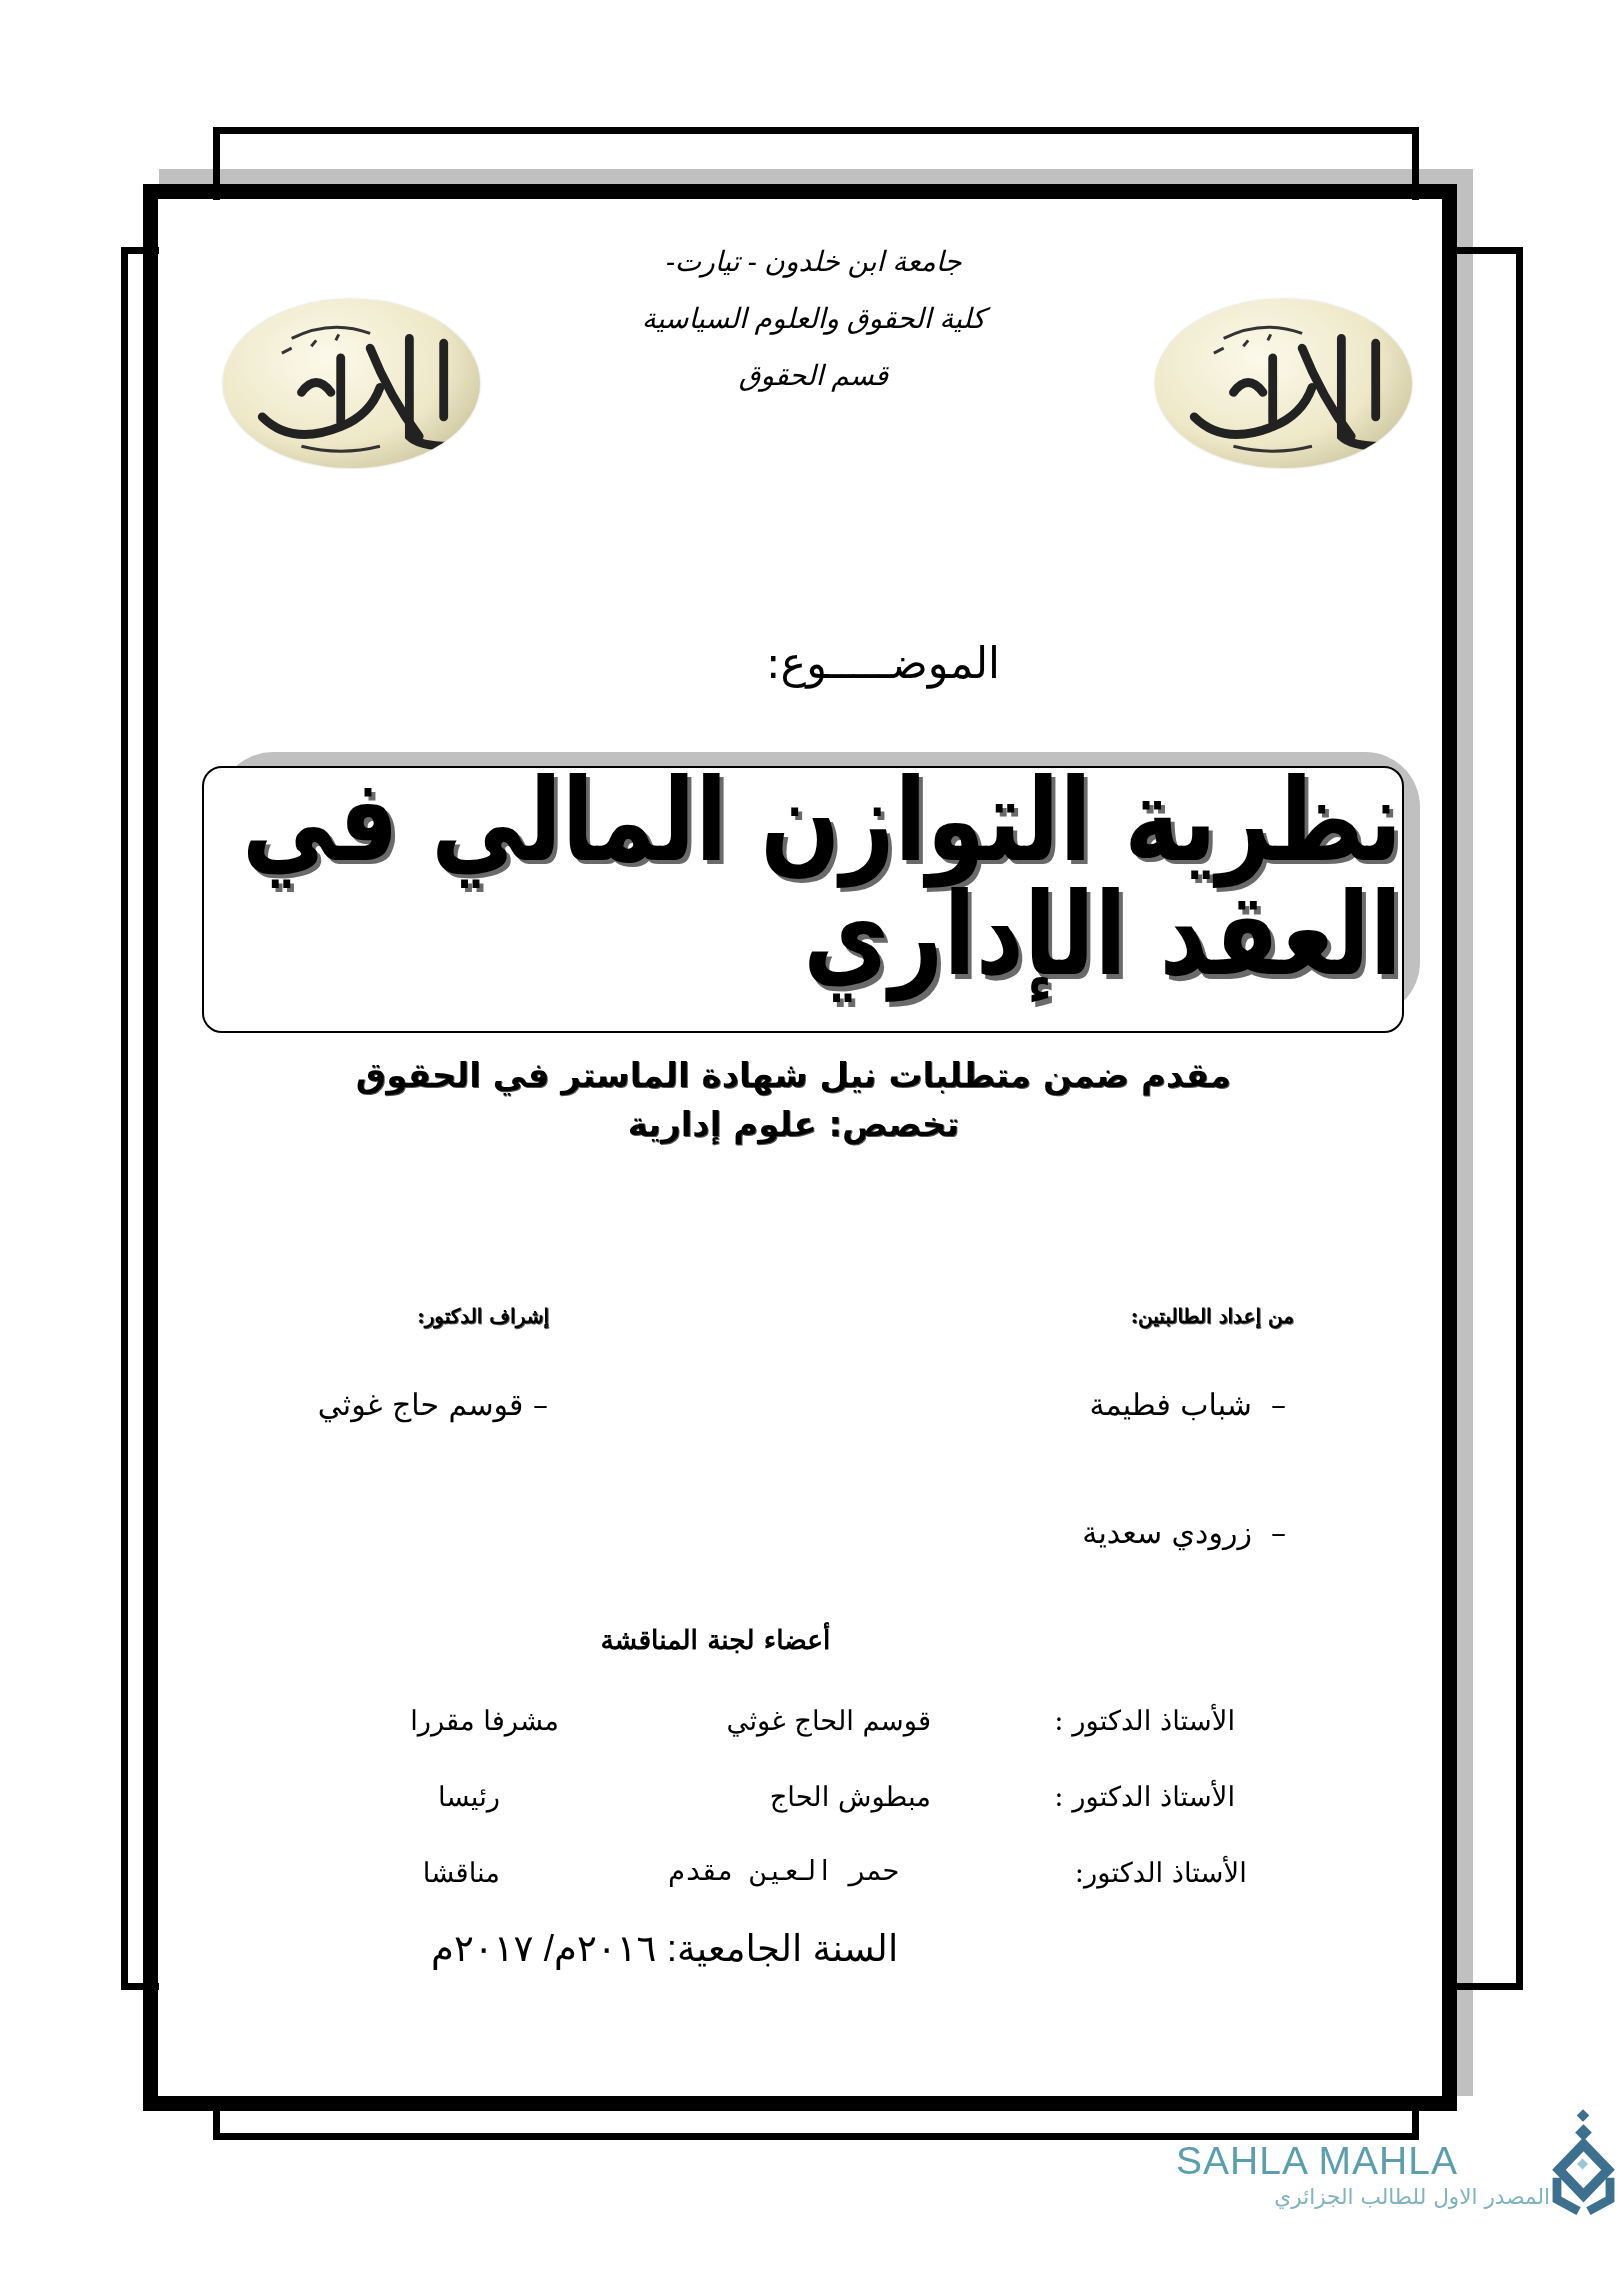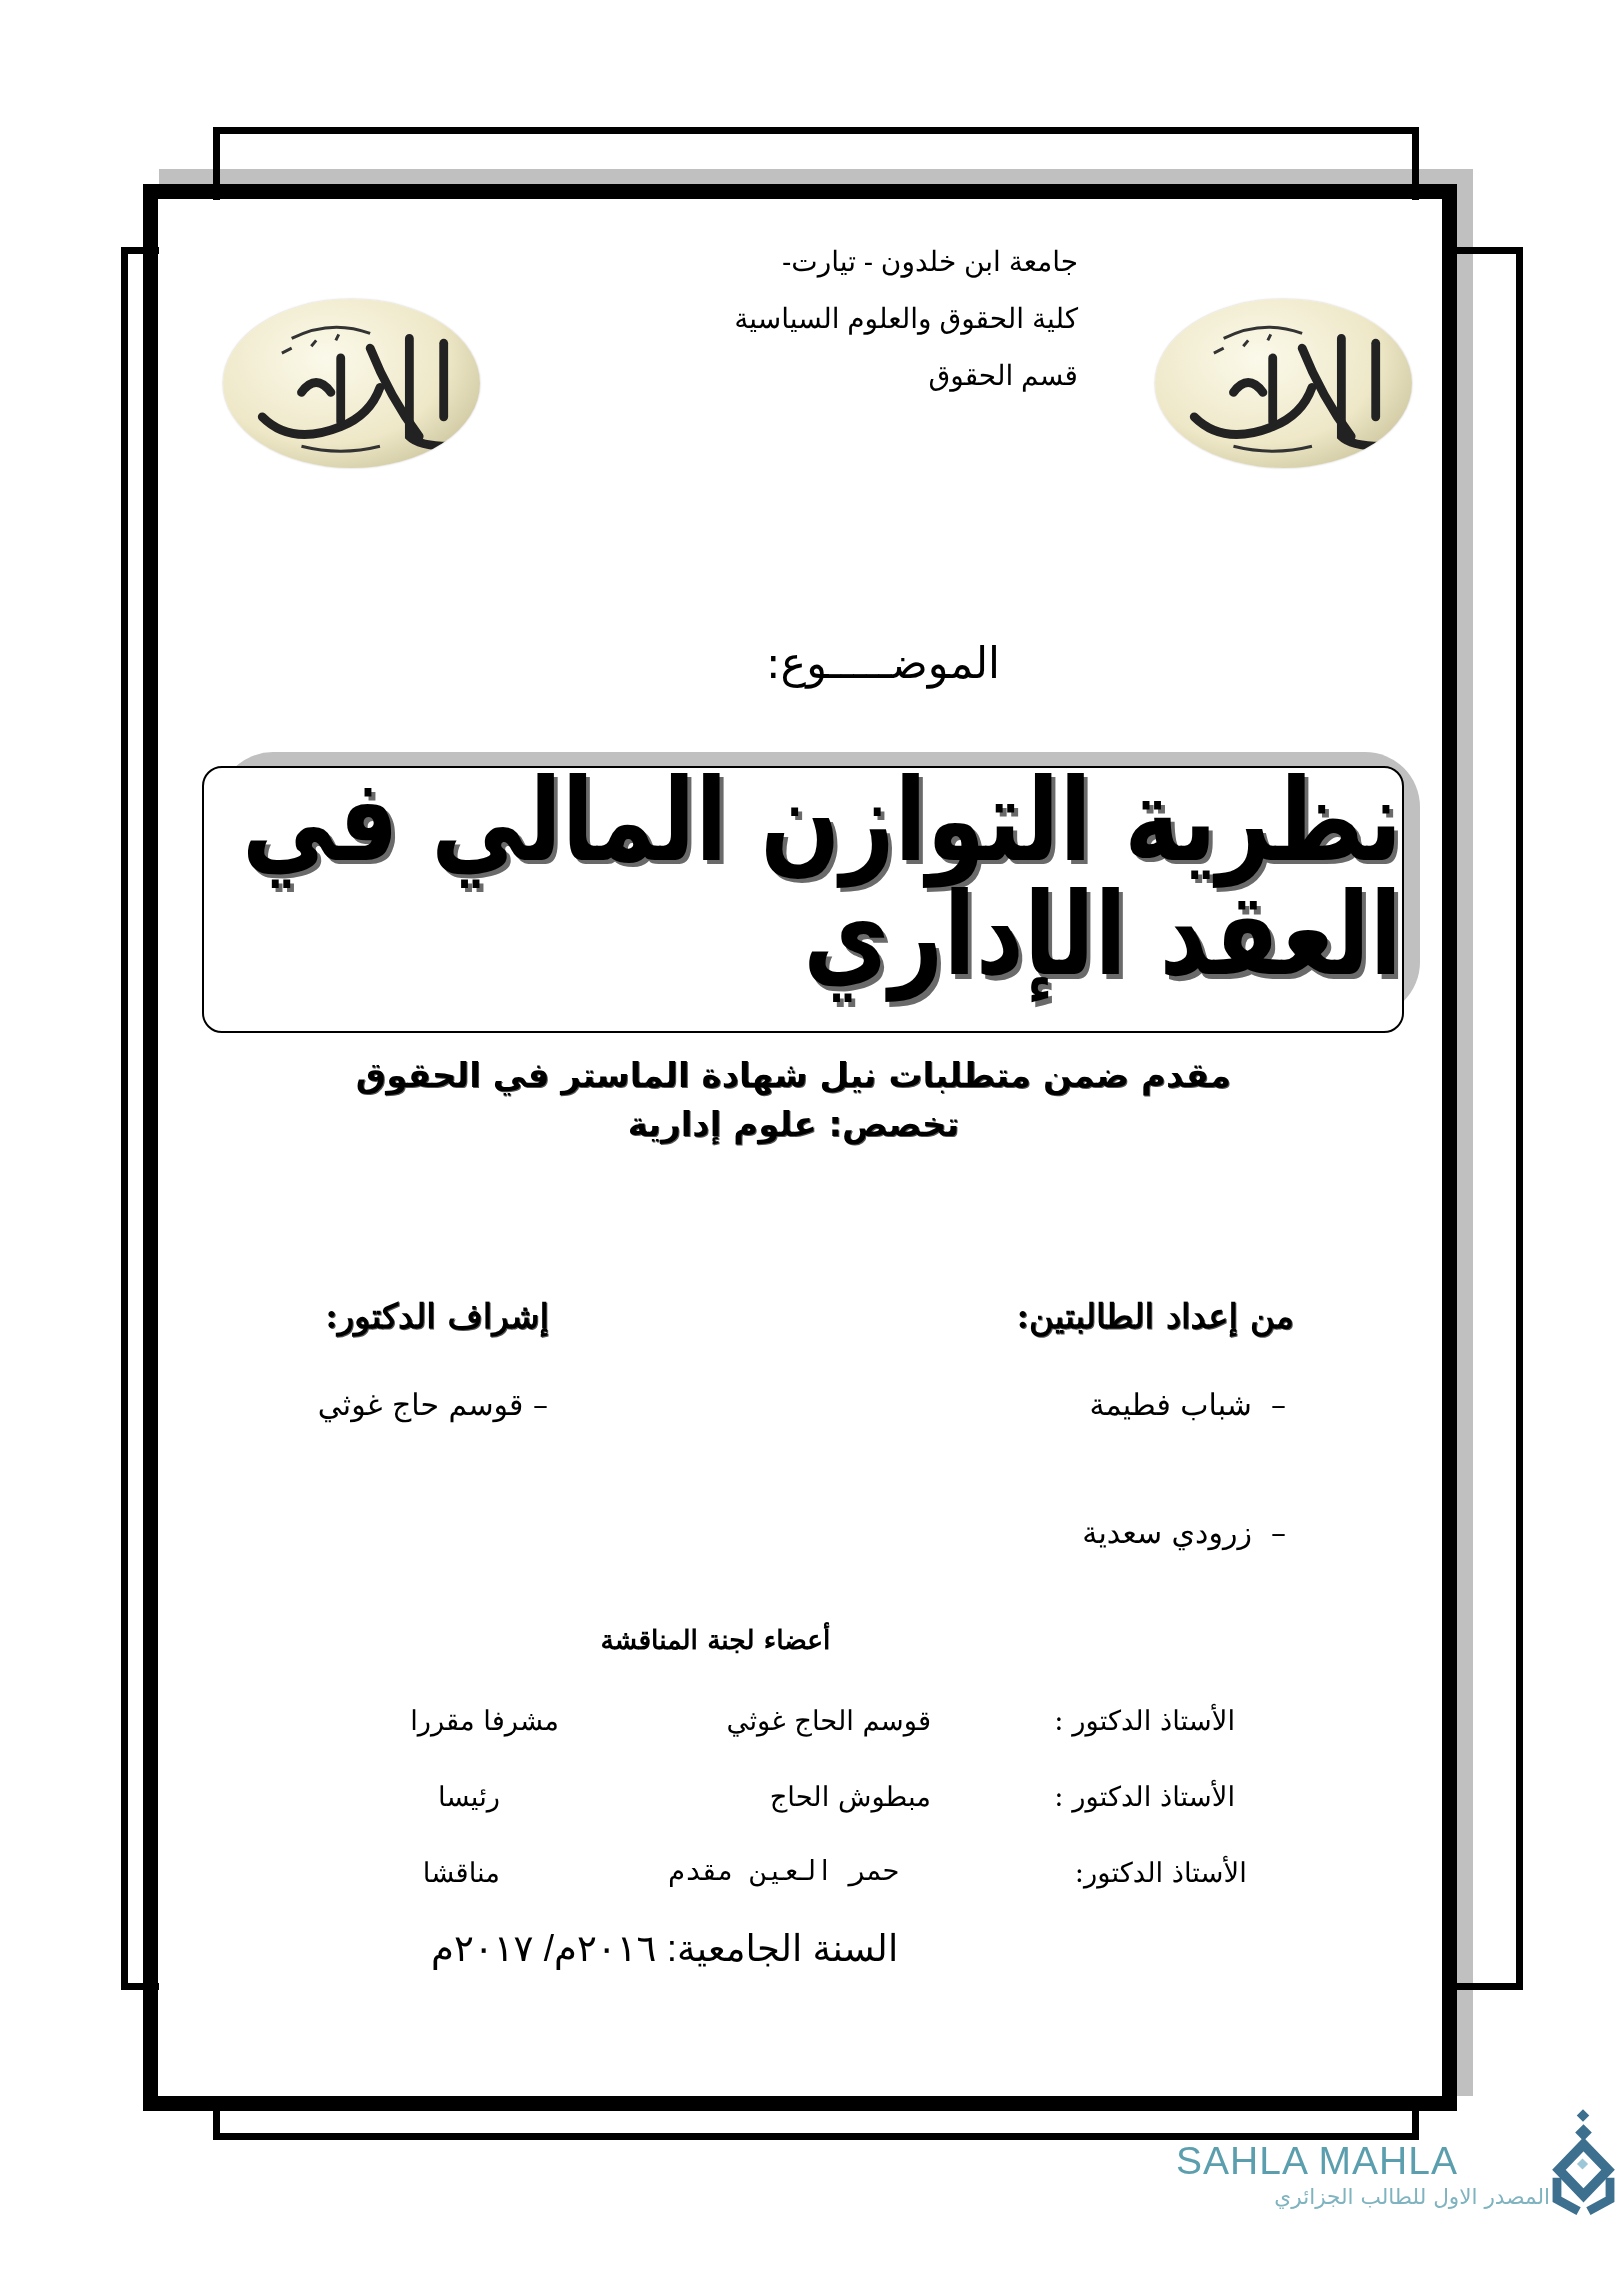--- a/index.html
+++ b/index.html
@@ -11,22 +11,22 @@
     }
     .abs { position: absolute; }
     
     .frame-shadow { position: absolute; background: #c0c0c0; }
     .frame-thick { position: absolute; border: 15.7px solid #000; box-sizing: border-box; }
     .frame-thin-h { position: absolute; border: 7.8px solid #000; box-sizing: border-box; }
     .frame-thin-v { position: absolute; border: 7.8px solid #000; box-sizing: border-box; }
     
     .header-lines {
       position: absolute; left: 549px; width: 529px; top: 233px;
-      direction: rtl;
-      font-family: "Liberation Sans", sans-serif; font-size: 28px; line-height: 57px;
+      text-align: center; direction: rtl;
+      font-family: "Liberation Sans", sans-serif; font-size: 28px; line-height: 57px; font-style: italic;
     }
     .header-lines div { height: 57px; }
     .logo {
       position: absolute; width: 257px; height: 169px; border-radius: 50%;
       background: radial-gradient(ellipse at 40% 35%, #fbf9ea 0%, #eee8c8 55%, #c9c29a 85%, #a8a07a 100%);
       box-shadow: 0 0 2px rgba(0,0,0,0.25);
       overflow: hidden;
     }
     .logo svg { position: absolute; left: 0; top: 0; }
     
@@ -51,21 +51,21 @@
       text-shadow: 3.9px 3.9px 0 #6a6a6a;
     }
     .degree {
       position: absolute; left: 333px; width: 921px; top: 1051px;
       direction: rtl; text-align: center;
       font-family: "DejaVu Sans", sans-serif; font-weight: bold; font-size: 34px; line-height: 49px;
       text-shadow: 1px 1px 0 #555;
     }
     .col-head {
       position: absolute; font-family: "DejaVu Serif", serif; font-weight: bold;
-      font-size: 34px; line-height: 49px; direction: rtl; text-align: right;
+      font-size: 20px; line-height: 49px; direction: rtl; text-align: right;
       text-shadow: 1px 1px 0 #555;
     }
     .col-item {
       position: absolute; font-family: "DejaVu Serif", serif;
       font-size: 30px; line-height: 49px; direction: rtl; text-align: right;
       white-space: pre;
     }
     .committee-title {
       position: absolute; left: 549px; width: 333px; top: 1615px; text-align: center;
       direction: rtl; font-family: "DejaVu Serif", serif; font-weight: bold; font-size: 26.5px; line-height: 49px;

